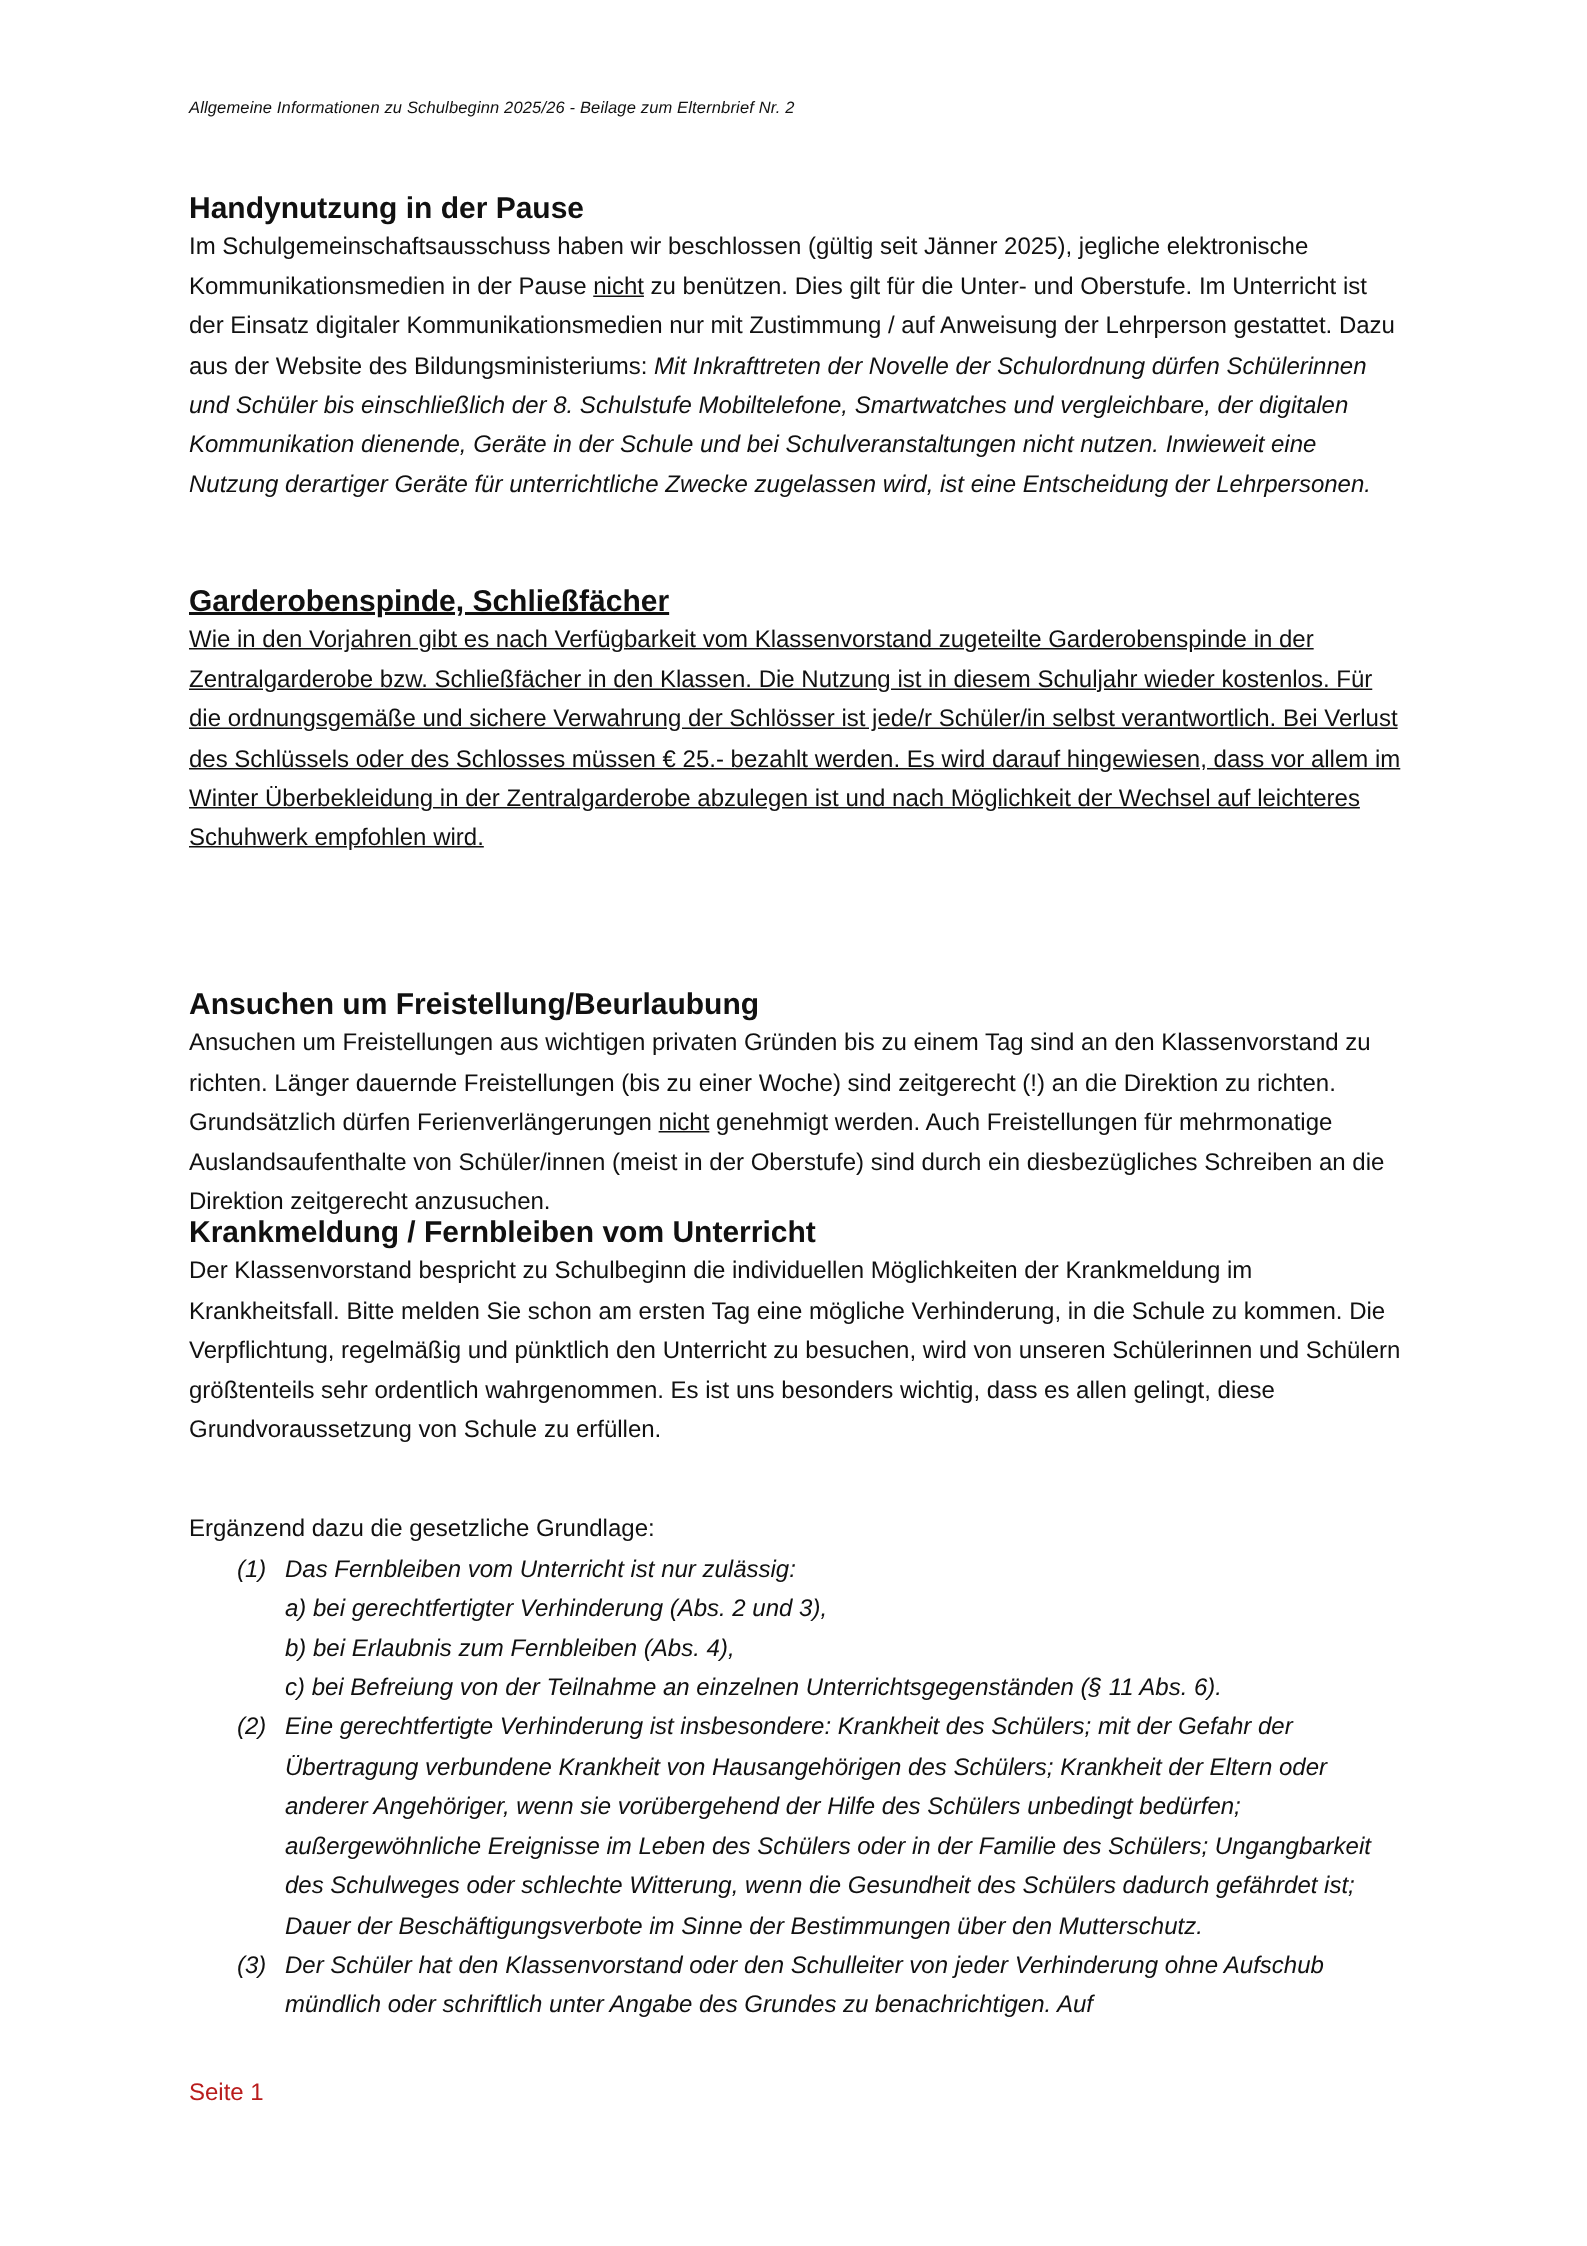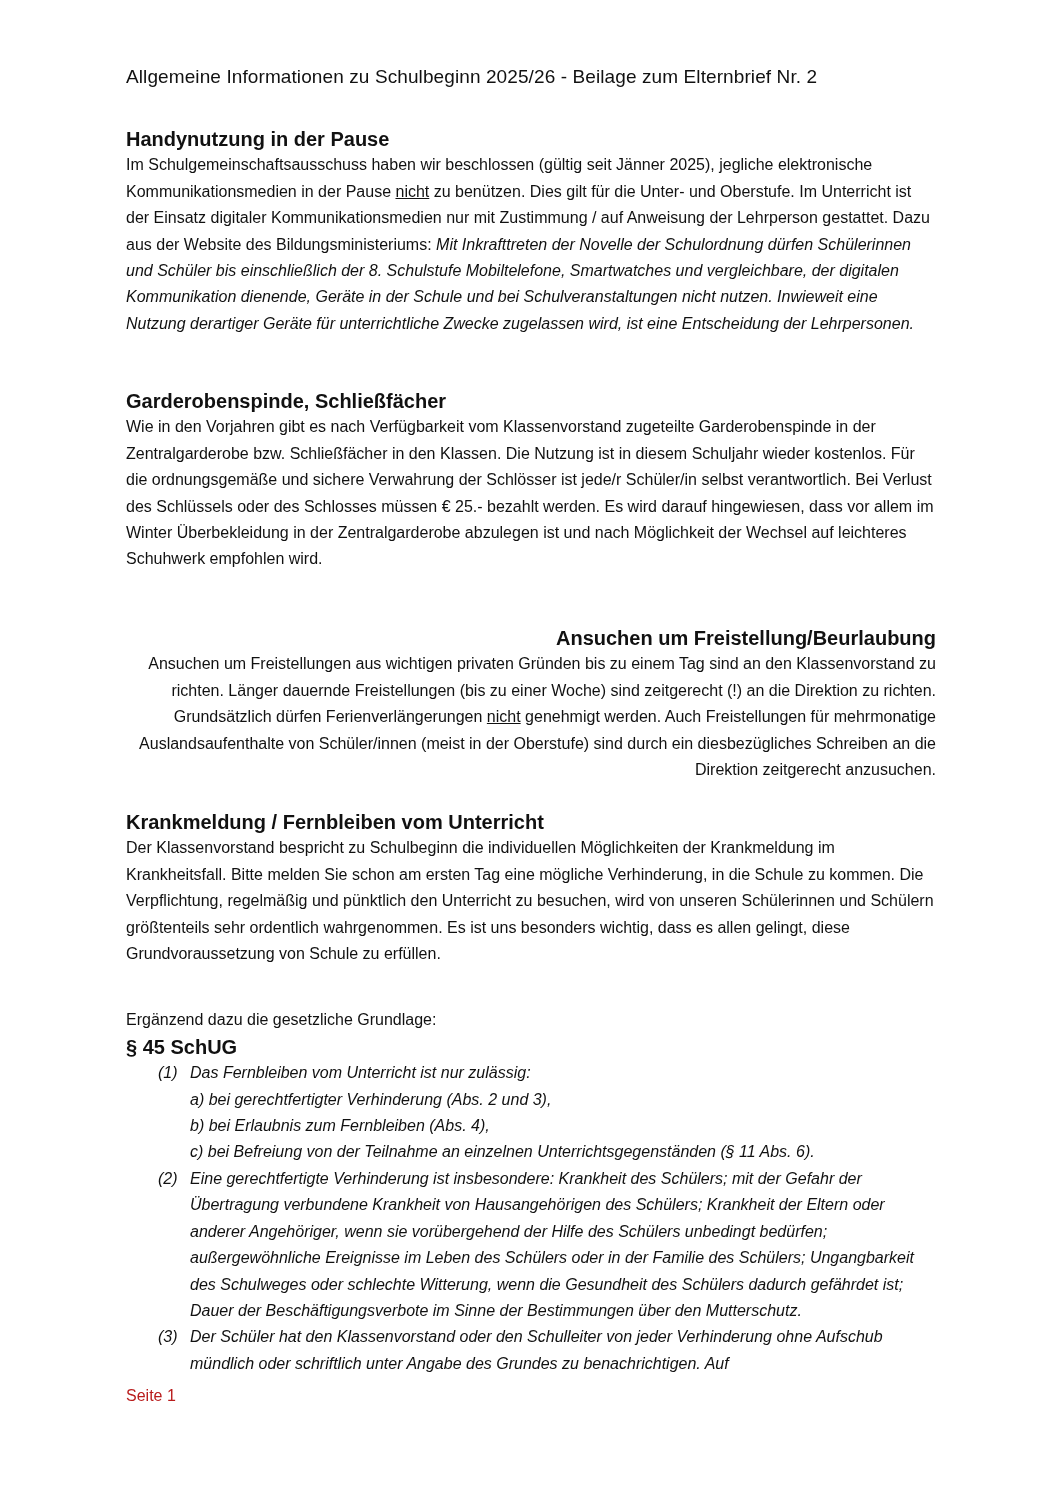--- a/index.html
+++ b/index.html
@@ -1,19 +1,19 @@
 <!DOCTYPE html>
 <html><head>
 <meta charset="utf-8">
 <style>
   html, body { margin:0; padding:0; background:#ffffff; }
   body { width:1058px; height:1497px; position:relative; overflow:hidden;
          font-family:"Liberation Sans", sans-serif; color:#111; }
   .page { position:absolute; left:126px; top:0; width:810px; }
-  .hdr { position:absolute; top:66px; left:0; font-size:19px; letter-spacing:0.1px; white-space:nowrap; }
+  .hdr { position:absolute; top:66px; left:0; font-size:11px; letter-spacing:0.1px; white-space:nowrap;font-style:italic; }
   .sec { position:absolute; left:0; width:810px; font-size:16px; line-height:26.4px; }
   .sec h2 { margin:0; font-size:20px; font-weight:bold; line-height:26.4px; }
   .sec p { margin:0; }
   .it { font-style:italic; }
   .u { text-decoration:underline; }
   .lst { margin:0; padding:0; list-style:none; }
   .lst li { position:relative; padding-left:64px; }
   .lst .num { position:absolute; left:32px; font-style:italic; }
   .lst .sub { display:block; }
   .footer { position:absolute; top:1387px; left:0; font-size:16px; color:#b91c1c; }
@@ -22,35 +22,34 @@
 <body>
 
 <div class="page">
   <div class="hdr">Allgemeine Informationen zu Schulbeginn 2025/26 - Beilage zum Elternbrief Nr. 2</div>
 
   <div class="sec" style="top:126px;">
     <h2>Handynutzung in der Pause</h2>
     <p><span>Im Schulgemeinschaftsausschuss haben wir beschlossen (gültig seit Jänner 2025), jegliche elektronische Kommunikationsmedien in der Pause </span><span class="u">nicht</span><span> zu benützen. Dies gilt für die Unter- und Oberstufe. Im Unterricht ist der Einsatz digitaler Kommunikationsmedien nur mit Zustimmung / auf Anweisung der Lehrperson gestattet. Dazu aus der Website des Bildungsministeriums: </span><span class="it">Mit Inkrafttreten der Novelle der Schulordnung dürfen Schülerinnen und Schüler bis einschließlich der 8. Schulstufe Mobiltelefone, Smartwatches und vergleichbare, der digitalen Kommunikation dienende, Geräte in der Schule und bei Schulveranstaltungen nicht nutzen. Inwieweit eine Nutzung derartiger Geräte für unterrichtliche Zwecke zugelassen wird, ist eine Entscheidung der Lehrpersonen.</span></p>
   </div>
 
-  <div class="sec" style="top:388px;">
+  <div class="sec" style="top:388px;text-decoration:underline;">
     <h2>Garderobenspinde, Schließfächer</h2>
     <p>Wie in den Vorjahren gibt es nach Verfügbarkeit vom Klassenvorstand zugeteilte Garderobenspinde in der Zentralgarderobe bzw. Schließfächer in den Klassen. Die Nutzung ist in diesem Schuljahr wieder kostenlos. Für die ordnungsgemäße und sichere Verwahrung der Schlösser ist jede/r Schüler/in selbst verantwortlich. Bei Verlust des Schlüssels oder des Schlosses müssen € 25.- bezahlt werden. Es wird darauf hingewiesen, dass vor allem im Winter Überbekleidung in der Zentralgarderobe abzulegen ist und nach Möglichkeit der Wechsel auf leichteres Schuhwerk empfohlen wird.</p>
   </div>
 
-  <div class="sec" style="top:625px;text-align:right;">
+  <div class="sec" style="top:657px;">
     <h2>Ansuchen um Freistellung/Beurlaubung</h2>
     <p><span>Ansuchen um Freistellungen aus wichtigen privaten Gründen bis zu einem Tag sind an den Klassenvorstand zu richten. Länger dauernde Freistellungen (bis zu einer Woche) sind zeitgerecht (!) an die Direktion zu richten. Grundsätzlich dürfen Ferienverlängerungen </span><span class="u">nicht</span><span> genehmigt werden. Auch Freistellungen für mehrmonatige Auslandsaufenthalte von Schüler/innen (meist in der Oberstufe) sind durch ein diesbezügliches Schreiben an die Direktion zeitgerecht anzusuchen.</span></p>
   </div>
 
   <div class="sec" style="top:809px;">
     <h2>Krankmeldung / Fernbleiben vom Unterricht</h2>
     <p>Der Klassenvorstand bespricht zu Schulbeginn die individuellen Möglichkeiten der Krankmeldung im Krankheitsfall. Bitte melden Sie schon am ersten Tag eine mögliche Verhinderung, in die Schule zu kommen.  Die Verpflichtung, regelmäßig und pünktlich den Unterricht zu besuchen, wird von unseren Schülerinnen und Schülern größtenteils sehr ordentlich wahrgenommen.  Es ist uns besonders wichtig, dass es allen gelingt, diese Grundvoraussetzung von Schule zu erfüllen.</p>
     <p style="margin-top:40px;">Ergänzend dazu die gesetzliche Grundlage:</p>
-    <h2>§ 45 SchUG</h2>
     <ul class="lst it">
       <li>
         <span class="num">(1)</span>
         <span>Das Fernbleiben vom Unterricht ist nur zulässig:</span>
         <span class="sub">a) bei gerechtfertigter Verhinderung (Abs. 2 und 3),</span>
         <span class="sub">b) bei Erlaubnis zum Fernbleiben (Abs. 4),</span>
         <span class="sub">c) bei Befreiung von der Teilnahme an einzelnen Unterrichtsgegenständen (§ 11 Abs. 6).</span>
       </li>
       <li>
         <span class="num">(2)</span>

